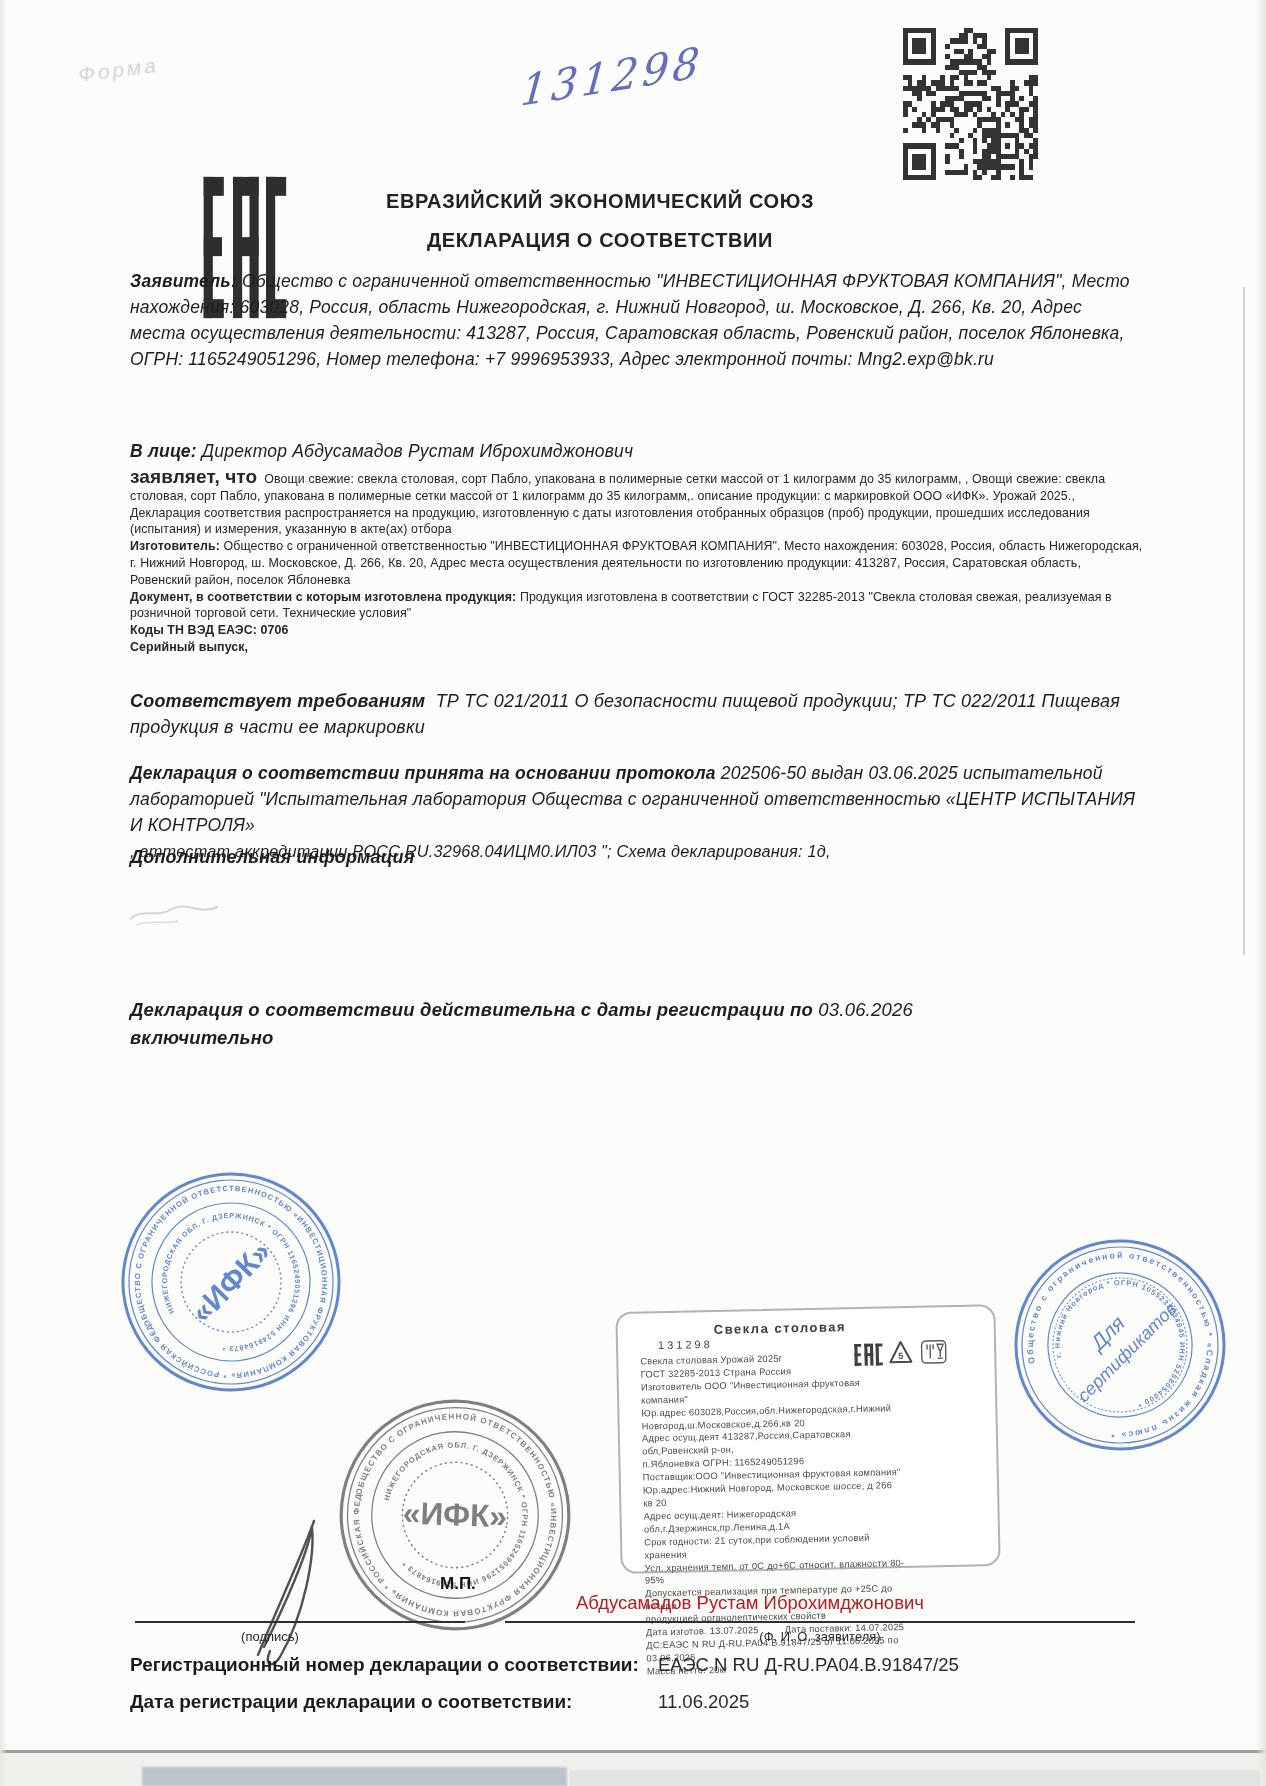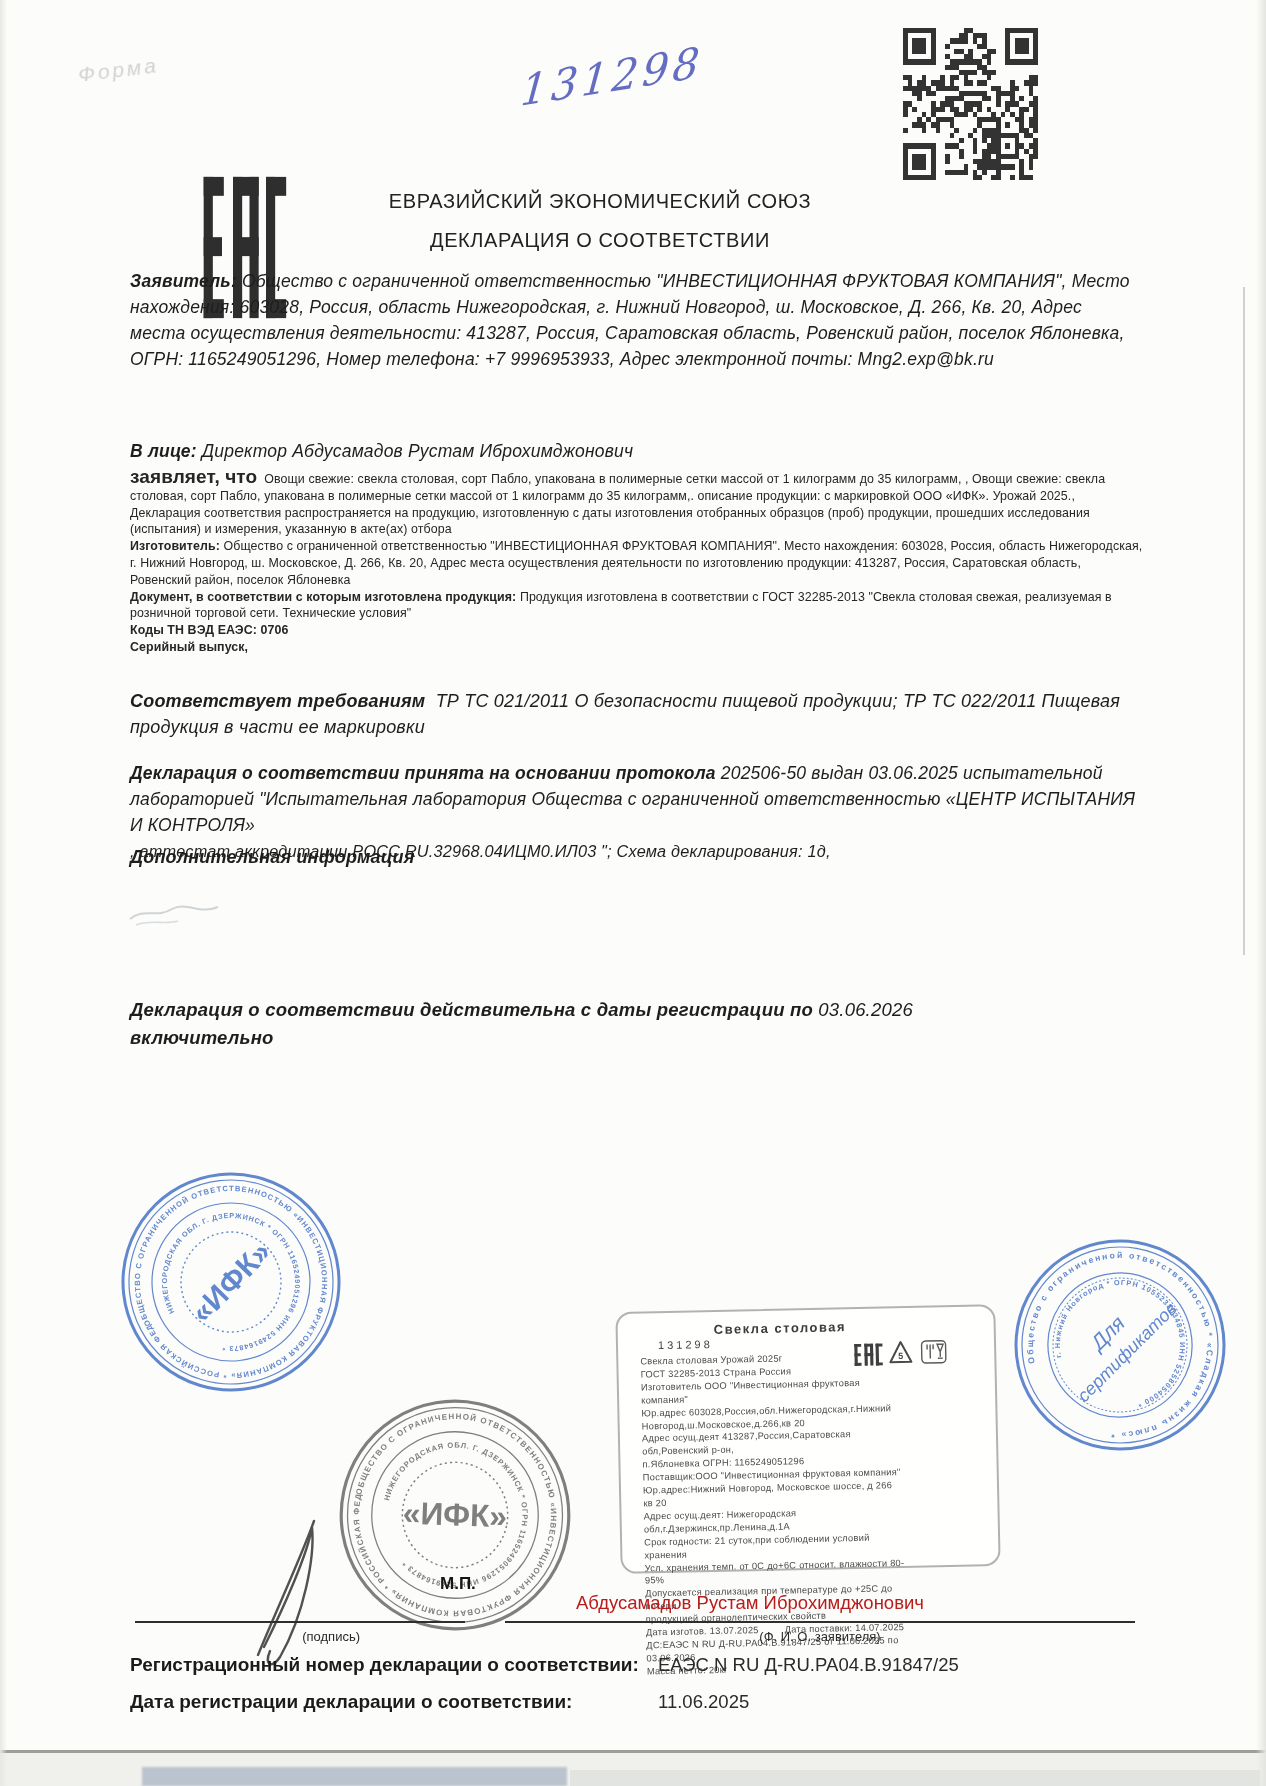--- a/index.html
+++ b/index.html
@@ -5,21 +5,21 @@
   html,body{margin:0;padding:0;background:#e9e9e6;}
   .page{
     position:relative; width:1266px; height:1786px; margin:0 auto;
     background:#fcfcfa; overflow:hidden;
     font-family:"Liberation Sans", sans-serif; color:#1d1d1d;
   }
   .abs{position:absolute;}
   .para{position:absolute; font-size:17.5px; line-height:26px; letter-spacing:.2px; color:#1e1e1e; width:1012px;font-style:italic;}
   .small{font-size:12.4px; line-height:16.8px; letter-spacing:.1px; color:#262626;}
   .b{font-weight:bold;}
-  .title{position:absolute; left:130px; width:940px; text-align:center; font-weight:normal; font-size:20px; letter-spacing:.6px; color:#222;}
+  .title{position:absolute; left:130px; width:940px; text-align:center; font-weight:bold; font-size:20px; letter-spacing:.6px; color:#222;}
   .caption{position:absolute; font-size:13px; color:#2a2a2a; text-align:center;}
   .fline{position:absolute; height:2px; background:#2e2e2e;}
   
   .handwritten{
     position:absolute; left:520px; top:52px; font-family:"DejaVu Serif", serif;
     font-style:italic; font-size:42px; color:#4a55b8; transform:rotate(-9deg) skewX(-14deg);
     letter-spacing:4px; opacity:.85;
   }
   .faintnote{
     position:absolute; left:78px; top:58px; font-style:italic; font-size:21px; letter-spacing:3px;
@@ -500,21 +500,21 @@
     <path d="M86,6 C74,40 48,96 30,140"></path>
     <path d="M36,132 C56,92 80,38 84,12 C87,42 76,100 52,142 C44,154 36,150 42,136"></path>
   </svg>
 
   <div class="abs b" style="left:440px; top:1574px; font-size:17px; color:#161616;">М.П.</div>
 
   <div class="abs" style="left:420px; top:1592px; width:660px; text-align:center; font-size:18.5px; color:#b91c1c;">Абдусамадов Рустам Иброхимджонович</div>
 
   <div class="fline" style="left:135px; top:1621px; width:330px;"></div>
   <div class="fline" style="left:505px; top:1621px; width:630px;"></div>
-  <div class="caption" style="left:180px; top:1629px; width:180px;text-align:right;">(подпись)</div>
+  <div class="caption" style="left:180px; top:1629px; width:180px;">(подпись)</div>
   <div class="caption" style="left:505px; top:1629px; width:630px;">(Ф. И. О. заявителя)</div>
 
   <div class="abs b" style="left:130px; top:1654px; font-size:19px; color:#1b1b1b;">Регистрационный номер декларации о соответствии:</div>
   <div class="abs" style="left:658px; top:1654px; font-size:18.5px; color:#2a2a2a;">ЕАЭС N RU Д-RU.РА04.В.91847/25</div>
   <div class="abs b" style="left:130px; top:1691px; font-size:19px; color:#1b1b1b;">Дата регистрации декларации о соответствии:</div>
   <div class="abs" style="left:658px; top:1691px; font-size:18.5px; color:#2a2a2a;">11.06.2025</div>
 
   <div class="scanline" style="left:1243px; top:287px; width:2px; height:668px; opacity:.8;"></div>
   <div class="abs" style="left:0; top:1750px; width:1266px; height:3px; background:#7e7e7a; opacity:.75;"></div>
   <div class="abs" style="left:0; top:1753px; width:1266px; height:33px; background:#f0f0ed;"></div>

